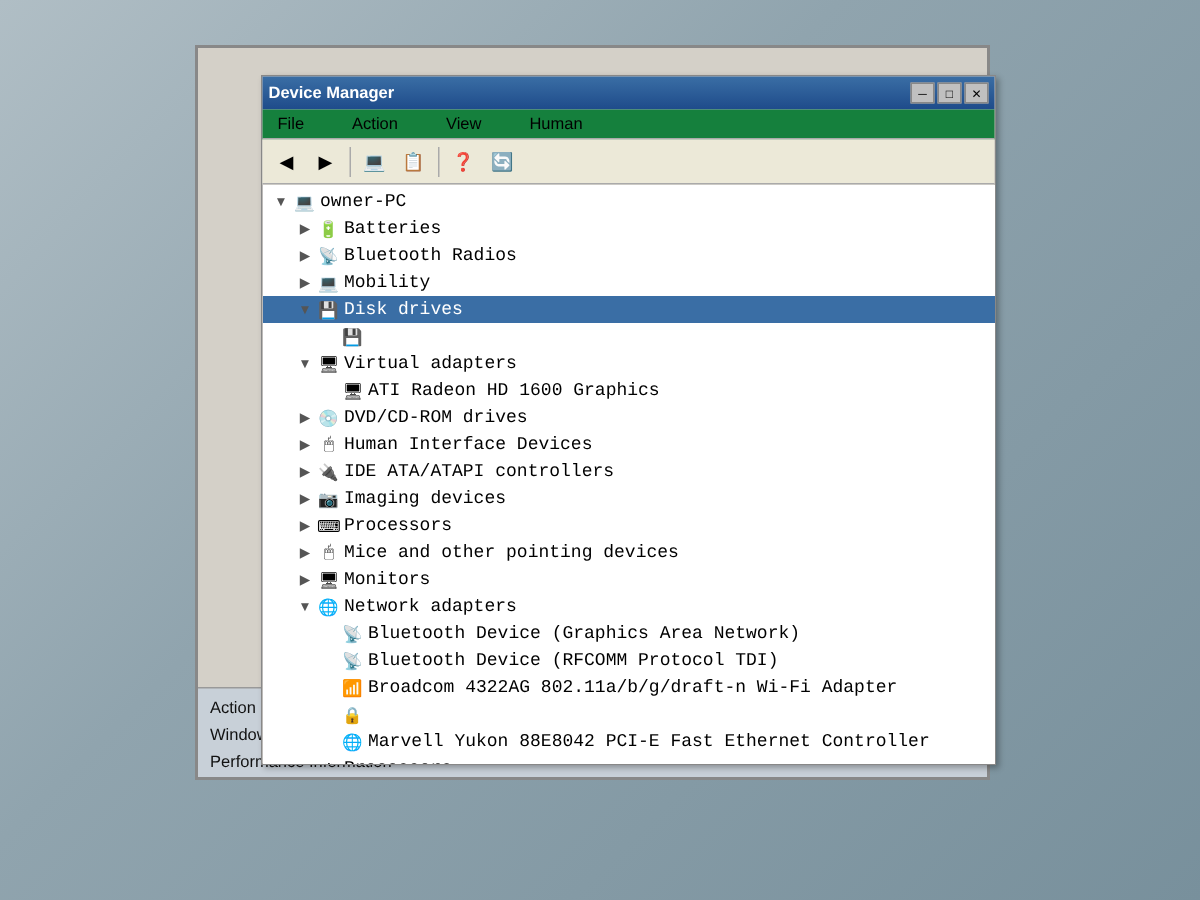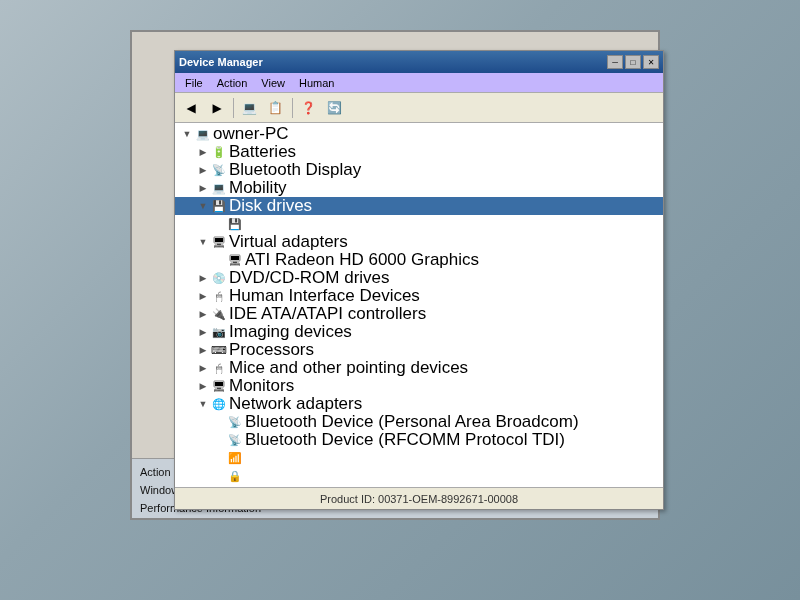--- a/index.html
+++ b/index.html
@@ -88,26 +88,26 @@
       display: flex;
       align-items: center;
       justify-content: center;
       cursor: pointer;
       color: #000;
     }
 
     
     .menubar {
       height: 20px;
-      background: #c4b5fd;
+      background: #15803d;
       display: flex;
       align-items: center;
       border-bottom: 1px solid #aaa;
       padding: 0 4px;
-      gap: 2px;
+      gap: 20px;
     }
 
     .menu-item {
       padding: 2px 6px;
       font-size: 11px;
       cursor: pointer;
     }
 
     
     .toolbar {
@@ -187,22 +187,23 @@
       height: 16px;
       display: inline-flex;
       align-items: center;
       justify-content: center;
       font-size: 11px;
       flex-shrink: 0;
       margin-right: 2px;
     }
 
     .item-label {
-      font-size: 17px;
+      font-size: 12px;
       color: #000;
+      font-family: Liberation Mono, monospace;
     }
 
     
     .statusbar {
       position: absolute;
       bottom: 0;
       left: 0;
       right: 0;
       height: 22px;
       background: #ece9d8;
@@ -270,21 +271,21 @@
         <div class="tree-item">
     <span class="indent" style="width:20px;"></span>
     <span class="expand-icon">▶</span>
     <span class="item-icon">🔋</span>
     <span class="item-label">Batteries</span>
   </div>
         <div class="tree-item">
     <span class="indent" style="width:20px;"></span>
     <span class="expand-icon">▶</span>
     <span class="item-icon">📡</span>
-    <span class="item-label">Bluetooth Display</span>
+    <span class="item-label">Bluetooth Radios</span>
   </div>
         <div class="tree-item">
     <span class="indent" style="width:20px;"></span>
     <span class="expand-icon">▶</span>
     <span class="item-icon">💻</span>
     <span class="item-label">Mobility</span>
   </div>
         <div class="tree-item selected">
     <span class="indent" style="width:20px;"></span>
     <span class="expand-icon">▼</span>
@@ -299,21 +300,21 @@
         <div class="tree-item">
     <span class="indent" style="width:20px;"></span>
     <span class="expand-icon">▼</span>
     <span class="item-icon">🖥</span>
     <span class="item-label">Virtual adapters</span>
   </div>
         <div class="tree-item">
     <span class="indent" style="width:36px;"></span>
     <span class="expand-icon"> </span>
     <span class="item-icon">🖥</span>
-    <span class="item-label">ATI Radeon HD 6000 Graphics</span>
+    <span class="item-label">ATI Radeon HD 1600 Graphics</span>
   </div>
         <div class="tree-item">
     <span class="indent" style="width:20px;"></span>
     <span class="expand-icon">▶</span>
     <span class="item-icon">💿</span>
     <span class="item-label">DVD/CD-ROM drives</span>
   </div>
         <div class="tree-item">
     <span class="indent" style="width:20px;"></span>
     <span class="expand-icon">▶</span>
@@ -353,55 +354,53 @@
         <div class="tree-item">
     <span class="indent" style="width:20px;"></span>
     <span class="expand-icon">▼</span>
     <span class="item-icon">🌐</span>
     <span class="item-label">Network adapters</span>
   </div>
         <div class="tree-item">
     <span class="indent" style="width:36px;"></span>
     <span class="expand-icon"> </span>
     <span class="item-icon">📡</span>
-    <span class="item-label">Bluetooth Device (Personal Area Broadcom)</span>
+    <span class="item-label">Bluetooth Device (Graphics Area Network)</span>
   </div>
         <div class="tree-item">
     <span class="indent" style="width:36px;"></span>
     <span class="expand-icon"> </span>
     <span class="item-icon">📡</span>
     <span class="item-label">Bluetooth Device (RFCOMM Protocol TDI)</span>
   </div>
         <div class="tree-item">
     <span class="indent" style="width:36px;"></span>
     <span class="expand-icon"> </span>
     <span class="item-icon">📶</span>
+    <span class="item-label">Broadcom 4322AG 802.11a/b/g/draft-n Wi-Fi Adapter</span>
   </div>
         <div class="tree-item">
     <span class="indent" style="width:36px;"></span>
     <span class="expand-icon"> </span>
     <span class="item-icon">🔒</span>
   </div>
         <div class="tree-item">
     <span class="indent" style="width:36px;"></span>
     <span class="expand-icon"> </span>
     <span class="item-icon">🌐</span>
     <span class="item-label">Marvell Yukon 88E8042 PCI-E Fast Ethernet Controller</span>
   </div>
         <div class="tree-item">
     <span class="indent" style="width:20px;"></span>
     <span class="expand-icon">▶</span>
     <span class="item-icon">⚙</span>
     <span class="item-label">Processors</span>
   </div>
       </div>
 
-    <div class="statusbar">
-      <span>Product ID: 00371-OEM-8992671-00008</span>
-    </div>
   </div>
 
   <div style="position:absolute; bottom:0; left:0; right:0; height:60px; background:#c8d0d8; border-top:1px solid #999; padding:4px 8px; z-index:8;">
     <div class="bottom-item" style="color:#111;">Action Center</div>
     <div class="bottom-item" style="color:#111;">Windows Update</div>
     <div class="bottom-item" style="color:#111;">Performance Information</div>
   </div>
 
 </div>
 

